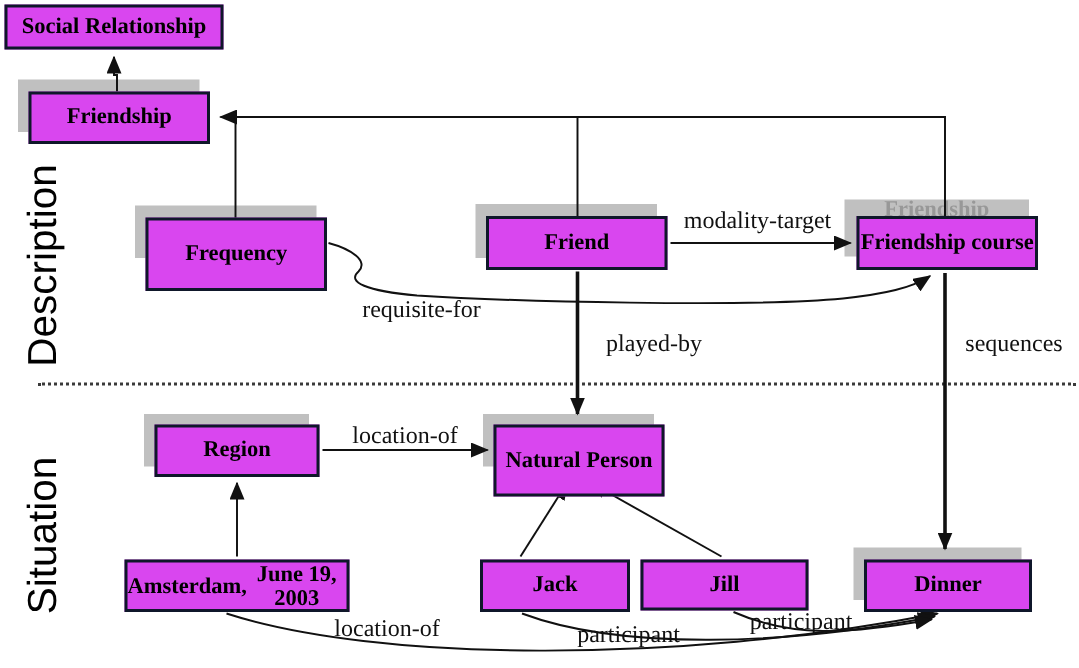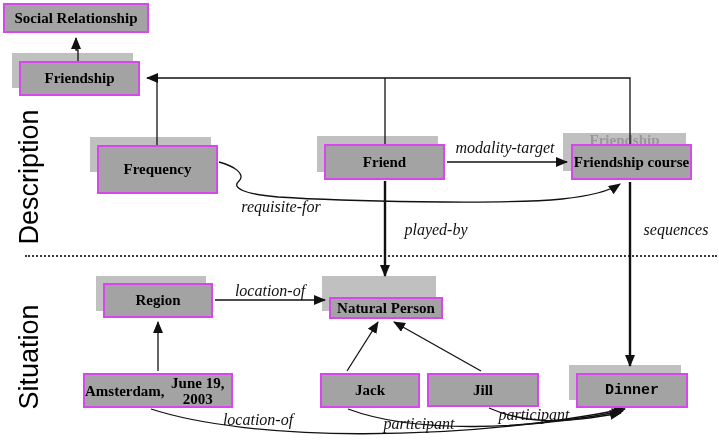--- a/index.html
+++ b/index.html
@@ -4,48 +4,48 @@
 <style>
   html,body{margin:0;padding:0;background:#fff;}
   #stage{
     position:relative;width:719px;height:445px;background:#ffffff;overflow:hidden;
     font-family:"Liberation Serif", serif;
   }
   
   .shadow{position:absolute;background:#c0c0c0;z-index:1;}
   #edges{position:absolute;left:0;top:0;z-index:2;}
   .node{
-    position:absolute;z-index:3;background:#a3a3a3;border:2px solid #d946ef;
+    position:absolute;z-index:3;background:#d946ef;border:2px solid #0f172a;
     display:flex;align-items:center;justify-content:center;text-align:center;
     font-weight:bold;font-size:15px;color:#000;line-height:17px;box-sizing:border-box;
   }
   .rel-label{
     position:absolute;z-index:4;transform:translate(-50%,-50%);
-    font-style:italic;font-size:16px;color:#111;white-space:nowrap;
+    font-size:16px;color:#111;white-space:nowrap;
   }
   .section-label{
     position:absolute;z-index:4;transform:translate(-50%,-50%) rotate(-90deg);
     font-family:"Liberation Sans", sans-serif;font-size:27px;color:#000;white-space:nowrap;
   }
   #divider{
     position:absolute;left:25px;top:255px;width:692px;height:0;
     border-top:2px dotted #3a3a3a;z-index:0;
   }
   
   #n-social{left:3px;top:3px;width:146px;height:30px;}
   #n-friendship{left:19px;top:61px;width:121px;height:35px;}
   #n-frequency{left:97px;top:145px;width:121px;height:49px;}
   #n-friend{left:324px;top:144px;width:121px;height:36px;}
   #n-fcourse{left:571px;top:144px;width:121px;height:36px;line-height:16px;}
   #n-region{left:103px;top:283px;width:110px;height:35px;}
-  #n-natperson{left:329px;top:297px;width:114px;height:22px;font-family:Liberation Serif, serif;}
+  #n-natperson{left:329px;top:283px;width:114px;height:48px;font-family:Liberation Serif, serif;}
   #n-amsterdam{left:83px;top:373px;width:150px;height:35px;flex-direction:row;line-height:16px;}
   #n-jack{left:288px;top:373px;width:100px;height:35px;margin-left:32px;}
   #n-jill{left:427px;top:373px;width:112px;height:34px;}
-  #n-dinner{left:576px;top:373px;width:112px;height:35px;font-family:Liberation Mono, monospace;}
+  #n-dinner{left:576px;top:373px;width:112px;height:35px;}
   
   #s-friendship{left:12px;top:53px;width:121px;height:35px;}
   #s-frequency{left:90px;top:137px;width:121px;height:35px;}
   #s-friend{left:317px;top:136px;width:121px;height:36px;}
   #s-fcourse{left:563px;top:133px;width:123px;height:38px;
     color:#989898;font-weight:bold;font-size:15px;text-align:center;line-height:15px;}
   #s-region{left:96px;top:276px;width:110px;height:35px;}
   #s-natperson{left:322px;top:276px;width:114px;height:35px;}
   #s-dinner{left:569px;top:365px;width:112px;height:35px;}
   

